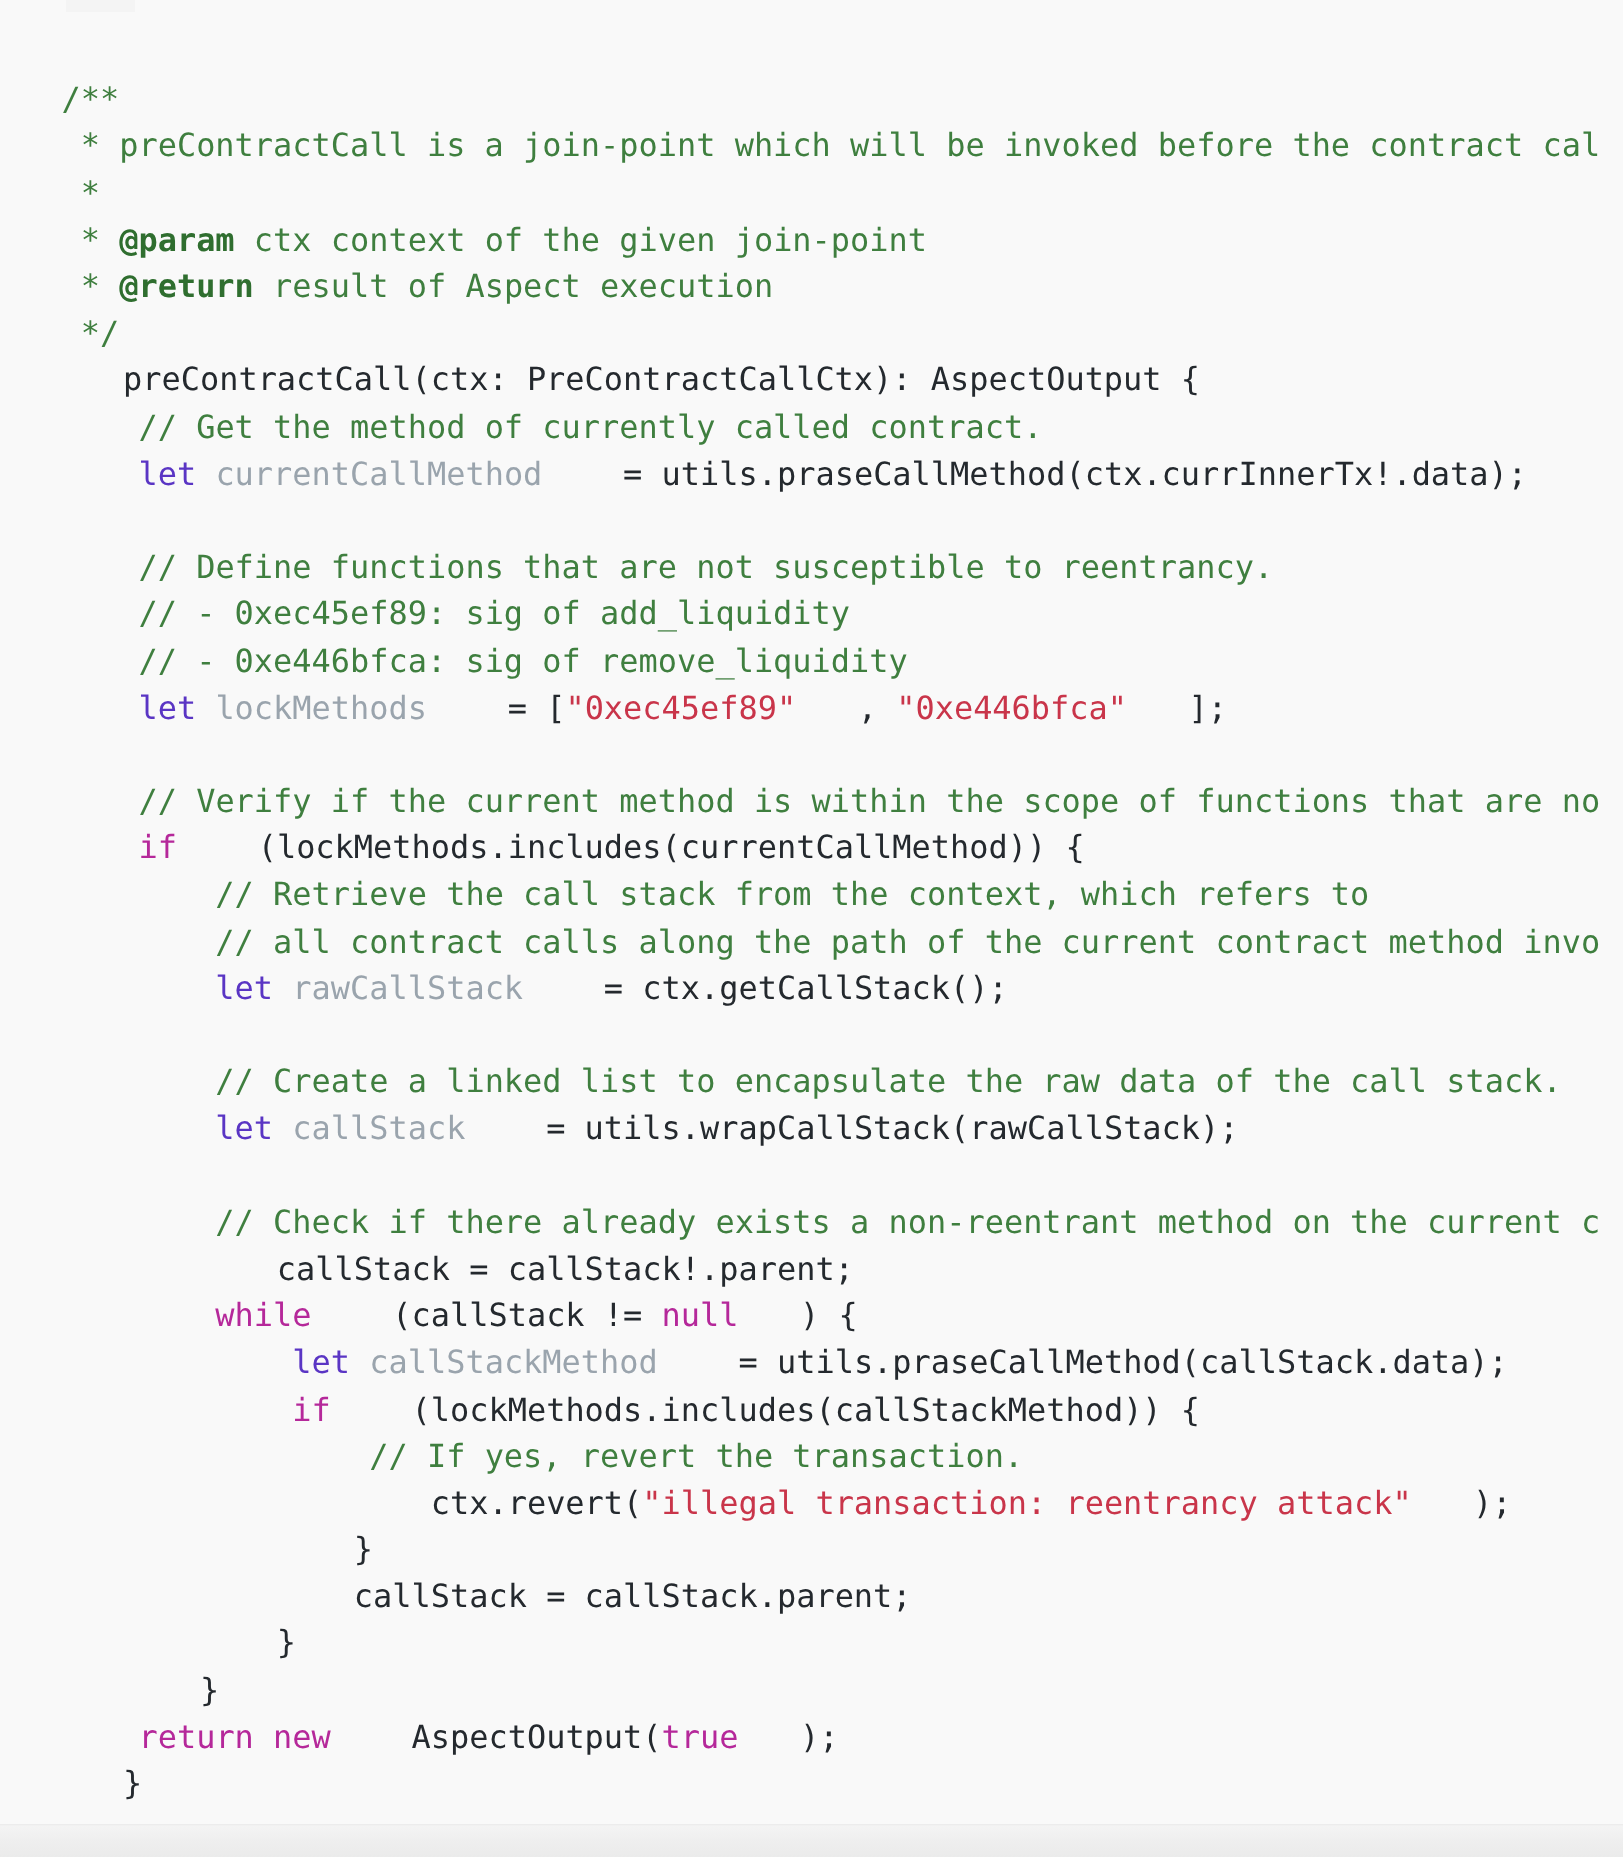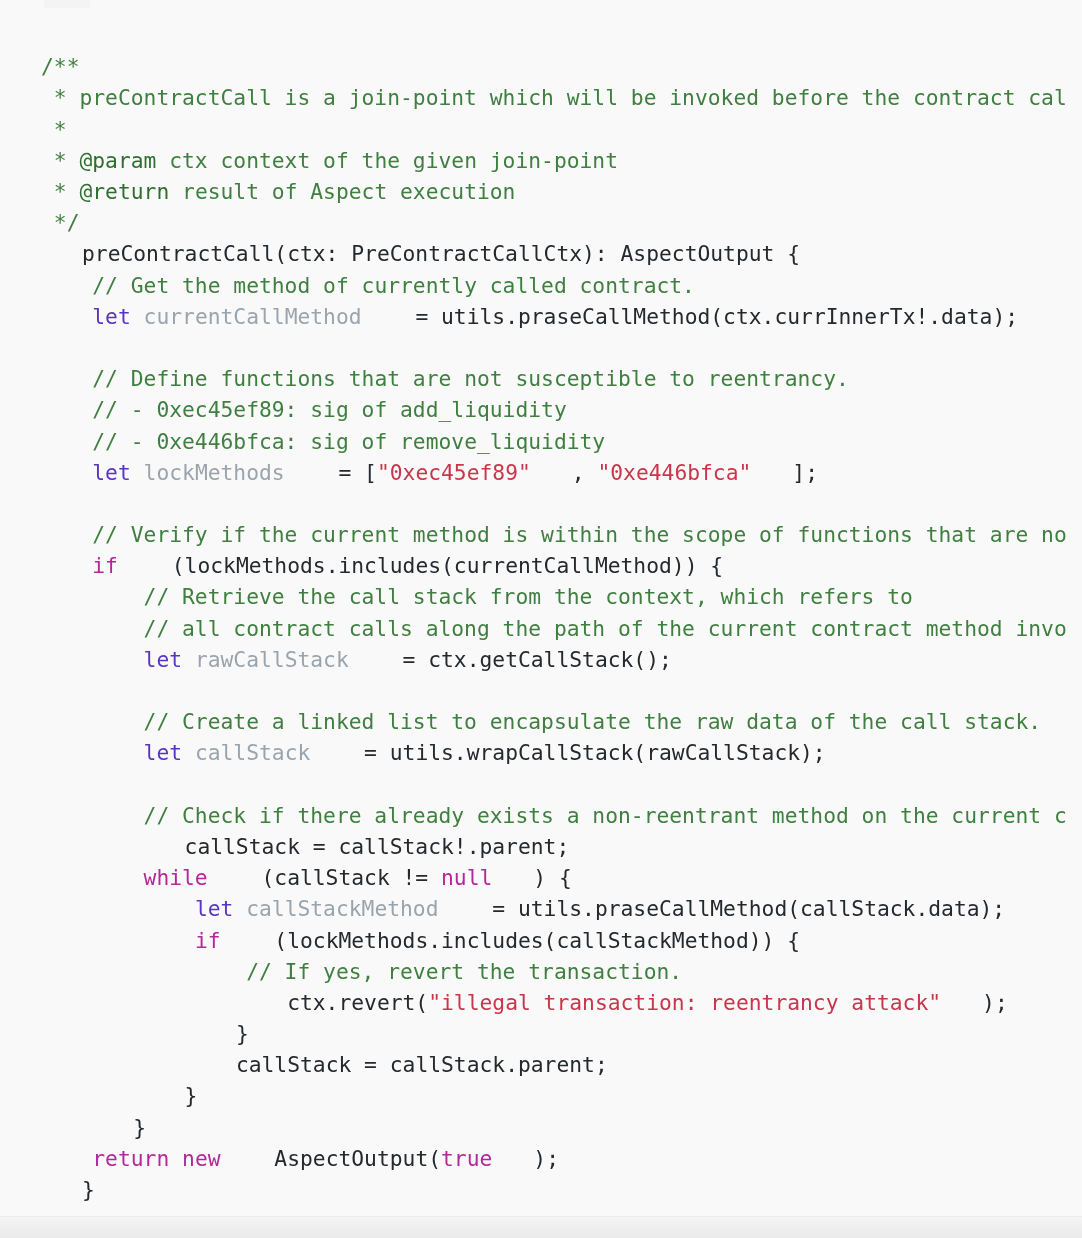--- a/index.html
+++ b/index.html
@@ -36,21 +36,21 @@
     color: #24292e;
     -webkit-font-smoothing: antialiased;
   }
   .ln {
     display: block;
     white-space: pre;
     height: 31.2px;
   }
   
   .cmt   { color: #3f7f3f; }
-  .cmtb  { color: #2f6e2f; font-weight: normal; }
+  .cmtb  { color: #2f6e2f; font-weight: bold; }
   .kw    { color: #b5289a; }          
   .kwd   { color: #5a35c4; }          
   .var   { color: #9aa4ad; margin-top: 46px; }          
   .str   { color: #c9354a; }          
   .pln   { color: #24292e; margin-left: 41px; }          
 
   
   #hscroll-track {
     position: absolute;
     left: 0;

